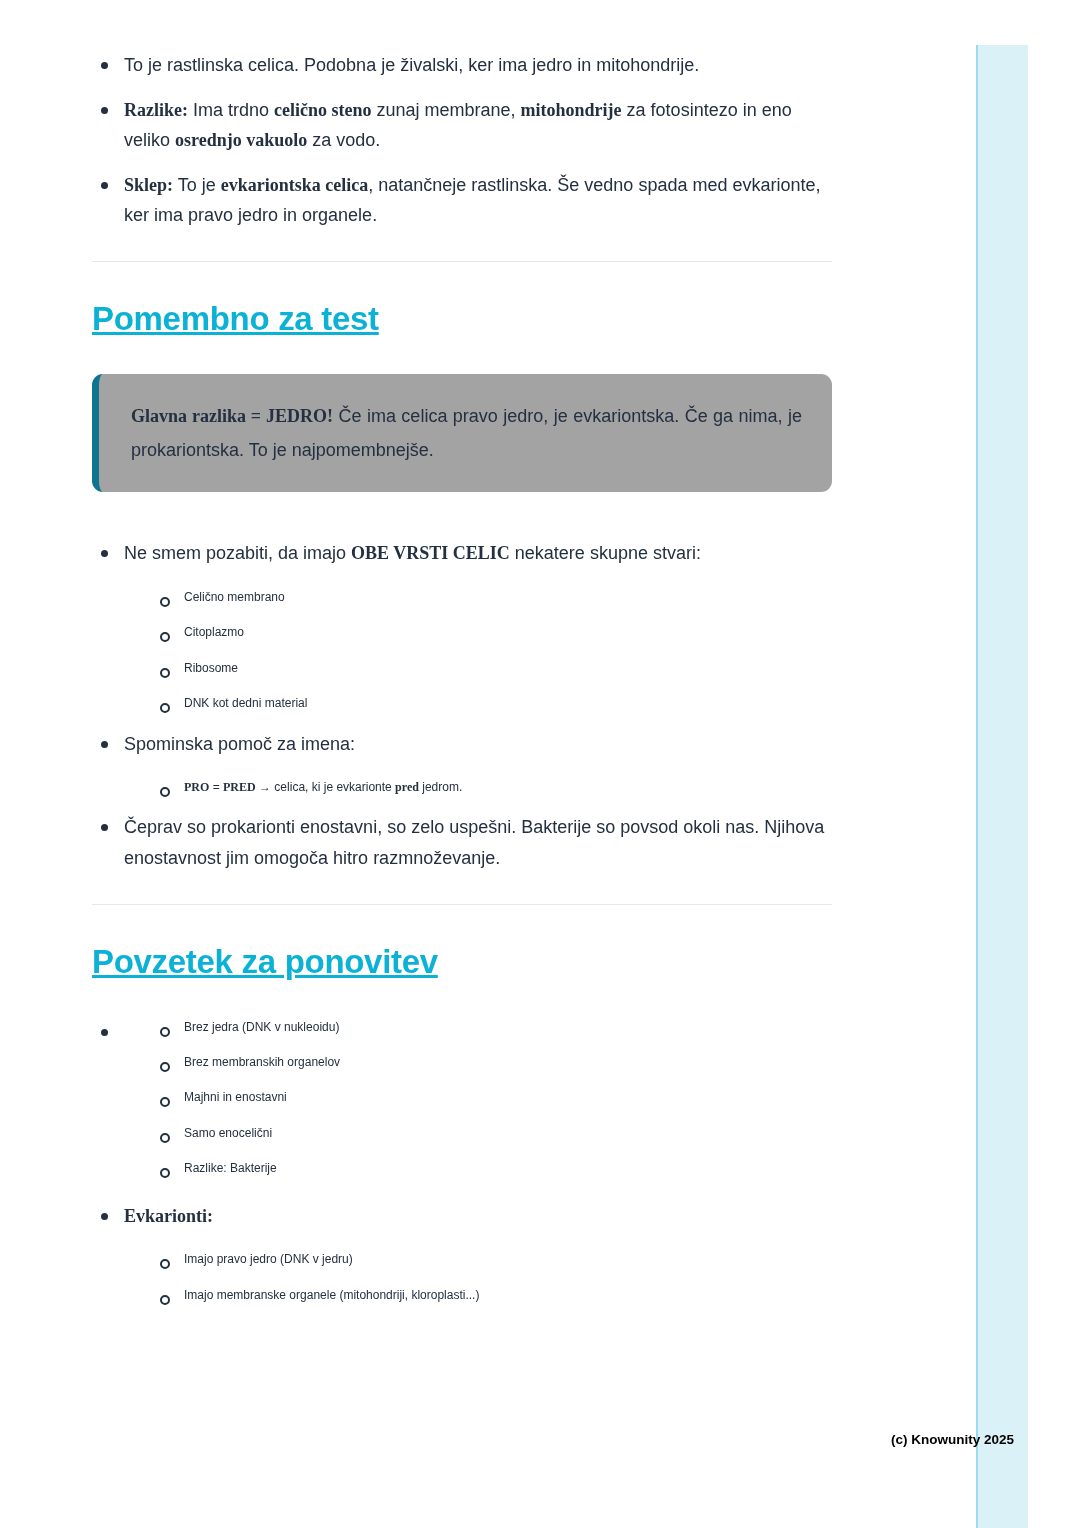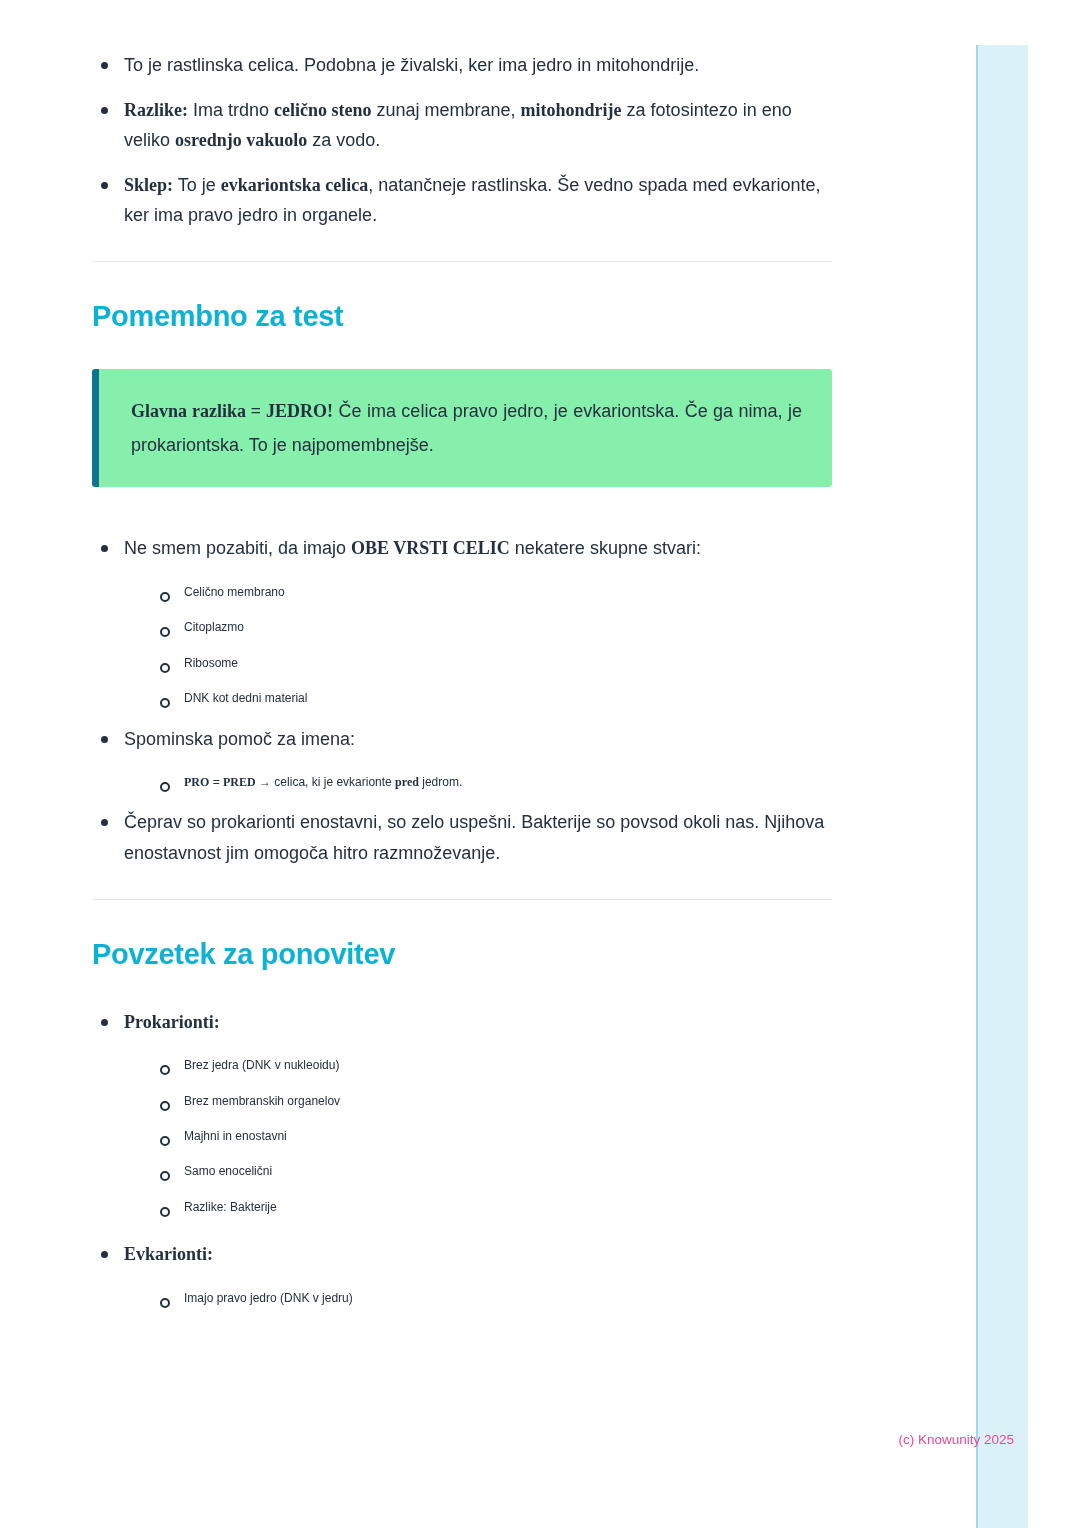--- a/index.html
+++ b/index.html
@@ -23,22 +23,23 @@
     width: 52px;
     background: #daf1f8;
     border-left: 2px solid #9bdcec;
   }
 
   .footer-credit {
     position: absolute;
     top: 1432px;
     right: 66px;
     font-size: 13.5px;
-    color: #ec4899;
+    color: #000000;
     z-index: 5;
+    font-weight: bold;
   }
 
   .content {
     position: absolute;
     left: 92px;
     top: 50px;
     width: 740px;
   }
 
   .bullet-list { list-style: none; }
@@ -83,30 +84,31 @@
   strong { font-weight: 700; font-family: Liberation Serif, serif; }
 
   .divider {
     border: none;
     border-top: 1px solid #e3e8ee;
     margin: 30px 0 0 0;
   }
 
   .section-heading {
     color: #0cb2d6;
-    font-size: 29px;
+    font-size: 33px;
     font-weight: 700;
     letter-spacing: -0.3px;
     margin: 38px 0 36px 0;
+    text-decoration: underline;
   }
 
   .callout {
-    background: #86efac;
+    background: #a3a3a3;
     border-left: 7px solid #0e7490;
-    border-radius: 3px;
+    border-radius: 11px;
     padding: 25px 30px 25px 32px;
     margin: 0 0 46px 0;
   }
   .callout-text {
     font-size: 18px;
     line-height: 1.9;
     text-align: justify;
   }
 
   .bullet-list.spaced > li { margin-bottom: 22px; }
@@ -172,21 +174,20 @@
           <div class="li-text"><span>Čeprav so prokarionti enostavni, so zelo uspešni. Bakterije so povsod okoli nas. Njihova enostavnost jim omogoča hitro razmnoževanje.</span></div>
         </li>
       </ul>
 
     <hr class="divider">
 
     <h2 class="section-heading">Povzetek za ponovitev</h2>
 
     <ul class="bullet-list spaced">
         <li>
-          <div class="li-text"><strong>Prokarionti:</strong></div>
           <ul class="sub-list">
             <li>
               <div class="li-text"><span>Brez jedra (DNK v nukleoidu)</span></div>
             </li>
             <li>
               <div class="li-text"><span>Brez membranskih organelov</span></div>
             </li>
             <li>
               <div class="li-text"><span>Majhni in enostavni</span></div>
             </li>
@@ -196,19 +197,22 @@
             <li>
               <div class="li-text"><span>Razlike: Bakterije</span></div>
             </li>
           </ul>
         </li>
         <li>
           <div class="li-text"><strong>Evkarionti:</strong></div>
           <ul class="sub-list">
             <li>
               <div class="li-text"><span>Imajo pravo jedro (DNK v jedru)</span></div>
+            </li>
+            <li>
+              <div class="li-text"><span>Imajo membranske organele (mitohondriji, kloroplasti...)</span></div>
             </li>
           </ul>
         </li>
       </ul>
 
   </main>
 </div>
 
 </body></html>

